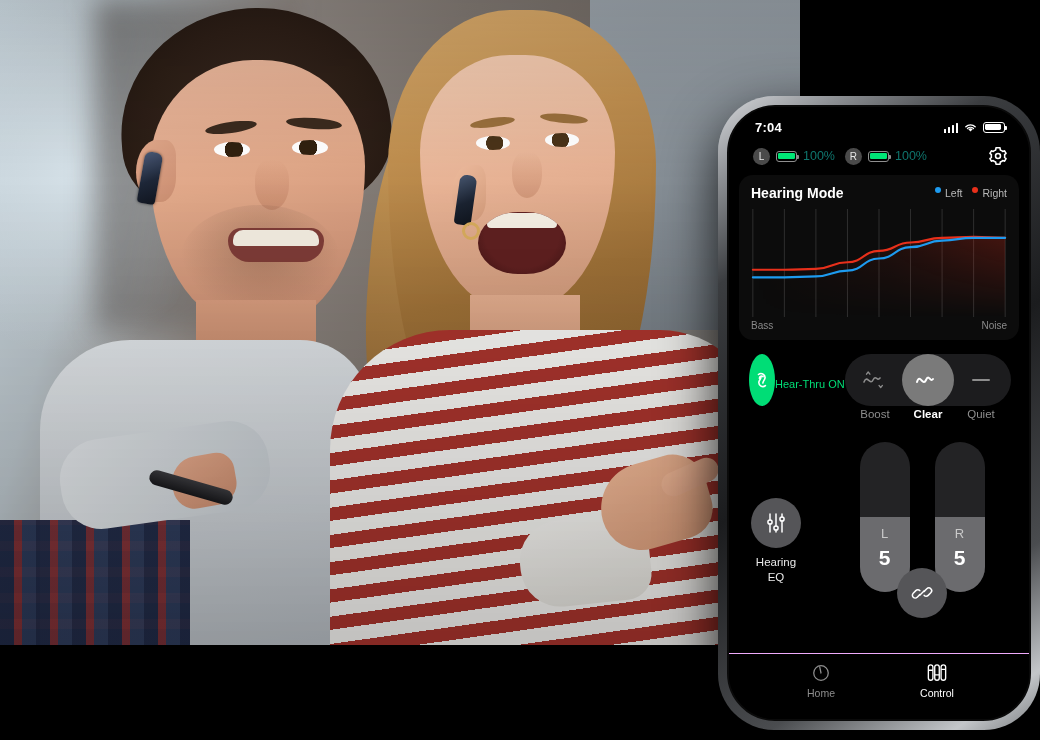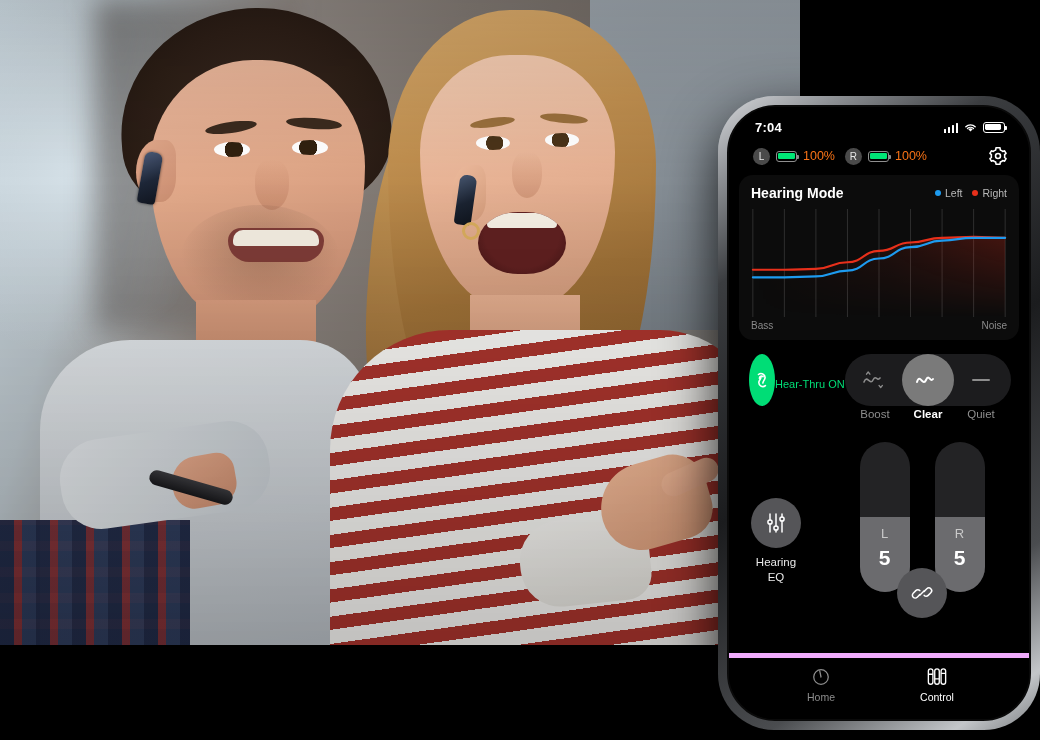--- a/index.html
+++ b/index.html
@@ -170,29 +170,29 @@
   
   .budrow { display: flex; align-items: center; padding: 4px 20px 8px 24px; gap: 10px; }
   .bud { display: flex; align-items: center; gap: 6px; }
   .bud-badge { width: 17px; height: 17px; border-radius: 50%; background: #4a4a4a;
     color: #e6e6e6; font-size: 10px; display: flex; align-items: center; justify-content: center; }
   .bud-batt { width: 21px; height: 11px; border: 1.3px solid #8f8f8f; border-radius: 3px;
     padding: 1.3px; position: relative; }
   .bud-batt::after { content:''; position:absolute; right:-3px; top:3.3px; width:2px; height:4.5px;
     background:#8f8f8f; border-radius:0 1px 1px 0; }
   .bud-batt span { display: block; height: 100%; width: 100%; border-radius: 1.3px; }
-  .bud-pct { font-size: 12.5px; color: #f97316; }
+  .bud-pct { font-size: 12.5px; color: #0f766e; }
   .gear { margin-left: auto; width: 22px; height: 22px; display:block; }
 
   
   .card { margin: 0 10px; background: #0c0c0c; border-radius: 14px; padding: 10px 12px 9px; }
   .card-head { display: flex; align-items: center; justify-content: space-between; }
   .card-title { font-size: 14px; font-weight: bold; color: #fff; }
   .legend { display: flex; align-items: center; gap: 10px; }
-  .leg { display:flex; align-items:center; gap:4px; font-size: 10.5px; color: #b9b9b9; }
+  .leg { display:flex; gap:4px; font-size: 10.5px; color: #b9b9b9; }
   .dot { width: 6px; height: 6px; border-radius: 50%; display:block; }
   .plot { position: relative; margin-top: 8px; height: 108px; }
   .plot svg { display:block; width: 100%; height: 100%; }
   .axis { display:flex; justify-content: space-between; margin-top: 3px;
     font-size: 10px; color: #8a8a8a; }
 
   
   .modes { display: flex; align-items: flex-start; padding: 14px 18px 6px 20px; gap: 18px; }
   .hearthru { display: flex; flex-direction: row; align-items: center; width: 78px; }
   .ht-circle { width: 52px; height: 52px; border-radius: 50%; background: #00dd76;
@@ -225,21 +225,21 @@
   .slider .sl-ch { position: absolute; left: 0; right: 0; font-size: 13px; color: #c9c9c9;
     text-align: center; }
   .slider .sl-val { position: absolute; left: 0; right: 0; font-size: 21px; font-weight: bold;
     color: #fff; text-align: center; }
   .linkbtn { position: absolute; left: 50%; transform: translateX(-50%); bottom: 22px;
     width: 50px; height: 50px; border-radius: 50%; background: #555558;
     display:flex; align-items:center; justify-content:center; }
 
   
   .tabbar { position: absolute; left: 0; right: 0; bottom: 0; height: 66px;
-    border-top: 5px solid #f0abfc; display: flex; padding: 9px 34px 0; }
+    border-top: 1px solid #f0abfc; display: flex; padding: 9px 34px 0; }
   .tab { flex: 1; display: flex; flex-direction: column; align-items: center; gap: 4px; }
   .tab-label { font-size: 10.5px; }
   .tab.inactive .tab-label { color: #8d8d8d; }
   .tab.active .tab-label { color: #fff; }
 </style>
 </head>
 <body>
 
 <div id="stage">
 

